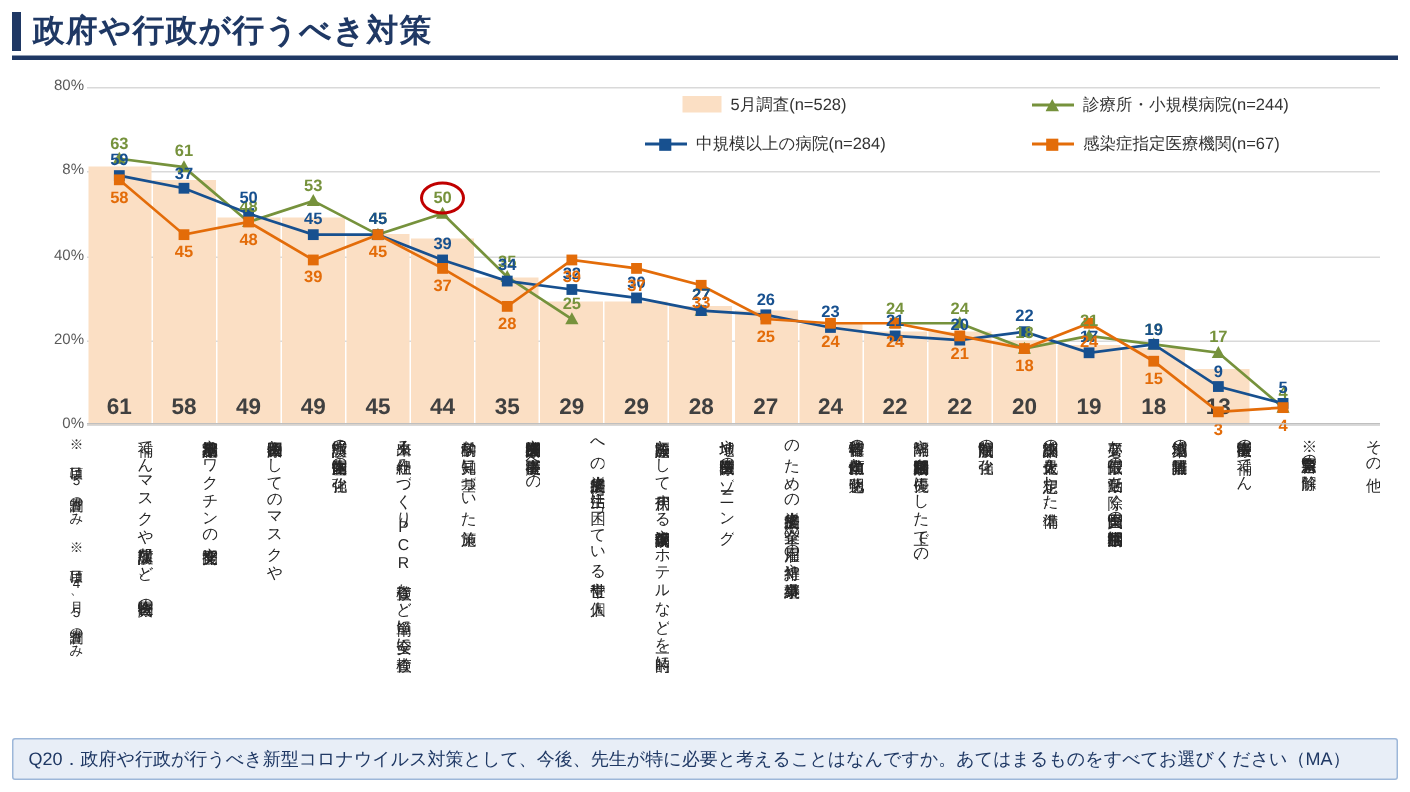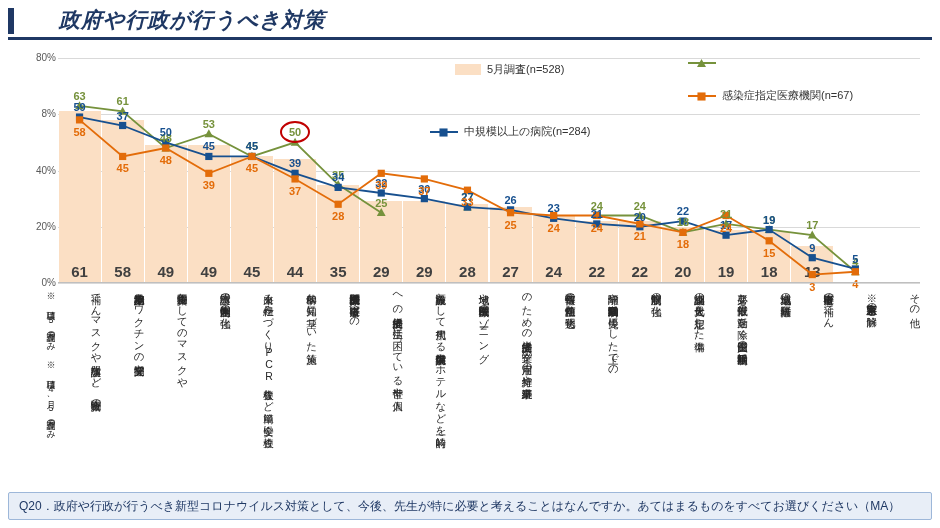--- a/index.html
+++ b/index.html
@@ -11,23 +11,22 @@
   }
   
   #title-bar {
     position:absolute; left:0; top:6px; width:940px; height:34px;
   }
   #title-accent {
     position:absolute; left:8px; top:2px; width:6px; height:26px; background:#1f3864;
   }
   #title-text {
     position:absolute; left:22px; top:0px;
-    font-size:21px; font-weight:bold; font-style:italic; color:#1f3864;
+    font-size:21px; font-weight:bold; color:#1f3864;
     letter-spacing:1px;
-    margin-left:37px;
   }
   #title-rule {
     position:absolute; left:8px; top:31px; width:924px; height:3px; background:#1f3864;
   }
 
   
   #plot {
     position:absolute; left:58px; top:58px; width:862px; height:225px;
   }
   .gridline { position:absolute; left:0; width:862px; height:1px; background:#d9d9d9; }
@@ -105,22 +104,23 @@
   <div class="leg" style="left:0px; top:0px;padding-left:25px;">
     <span class="leg-swatch-bar"></span>
     <span>5月調査(n=528)</span>
   </div>
   <div class="leg" style="left:258px; top:0px;">
     <span class="leg-line" style="border-color:#76923c;">
       <svg class="leg-mk" viewBox="0 0 10 10">
         <polygon points="5,0 10,9 0,9" fill="#76923c"></polygon>
       </svg>
     </span>
-  </div>
-  <div class="leg" style="left:0px; top:26px;margin-top:36px;">
+    <span>診療所・小規模病院(n=244)</span>
+  </div>
+  <div class="leg" style="left:0px; top:26px;">
     <span class="leg-line" style="border-color:#17508f;">
       <svg class="leg-mk" viewBox="0 0 10 10">
         <rect x="0.5" y="0.5" width="9" height="9" fill="#17508f"></rect>
       </svg>
     </span>
     <span>中規模以上の病院(n=284)</span>
   </div>
   <div class="leg" style="left:258px; top:26px;">
     <span class="leg-line" style="border-color:#e36c09;">
       <svg class="leg-mk" viewBox="0 0 10 10">

